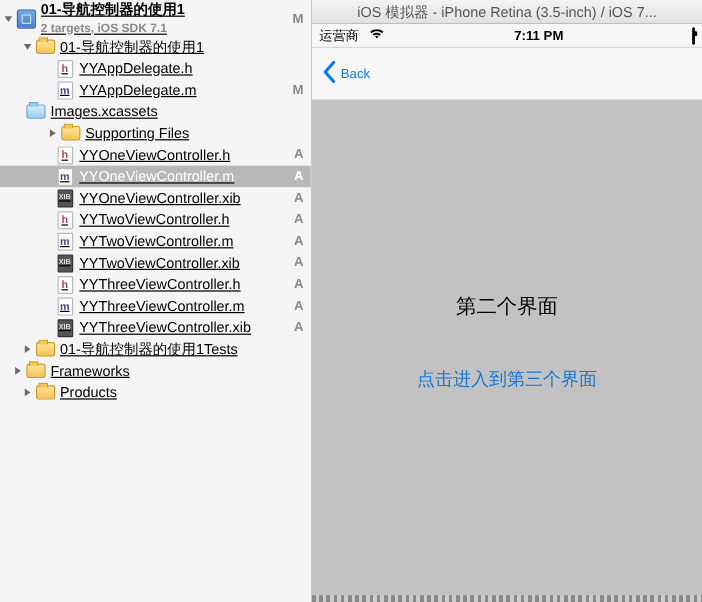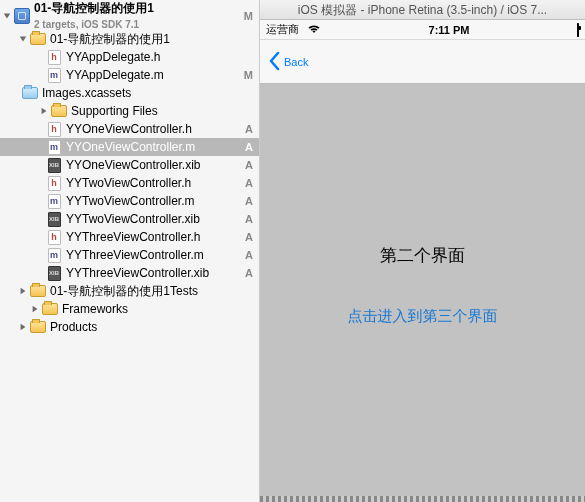--- a/index.html
+++ b/index.html
@@ -13,20 +13,21 @@
     background: #fff;
   }
   
   .navigator {
     width: 260px;
     height: 100%;
     border-right: 1px solid #c9c9c9;
     background: #f5f5f5;
     user-select: none;
     overflow: hidden;
+    text-decoration: underline;
   }
   .row {
     display: flex;
     align-items: center;
     height: 18px;
     line-height: 18px;
     white-space: nowrap;
     position: relative;
     padding-right: 16px;
     cursor: default;
@@ -386,21 +387,21 @@
     <span class="tri">
       <svg viewBox="0 0 10 10">
           <polygon points="2,1 8,5 2,9" fill="#6b6b6b"></polygon>
         </svg>
     </span>
     <span class="icon">
         <span class="icon-folder"></span>
       </span>
     <span class="label">01-导航控制器的使用1Tests</span>
   </div>
-  <div class="row" style="padding-left:30px">
+  <div class="row" style="padding-left:10px">
     <span class="tri">
       <svg viewBox="0 0 10 10">
           <polygon points="2,1 8,5 2,9" fill="#6b6b6b"></polygon>
         </svg>
     </span>
     <span class="icon">
         <span class="icon-folder"></span>
       </span>
     <span class="label">Frameworks</span>
   </div>

